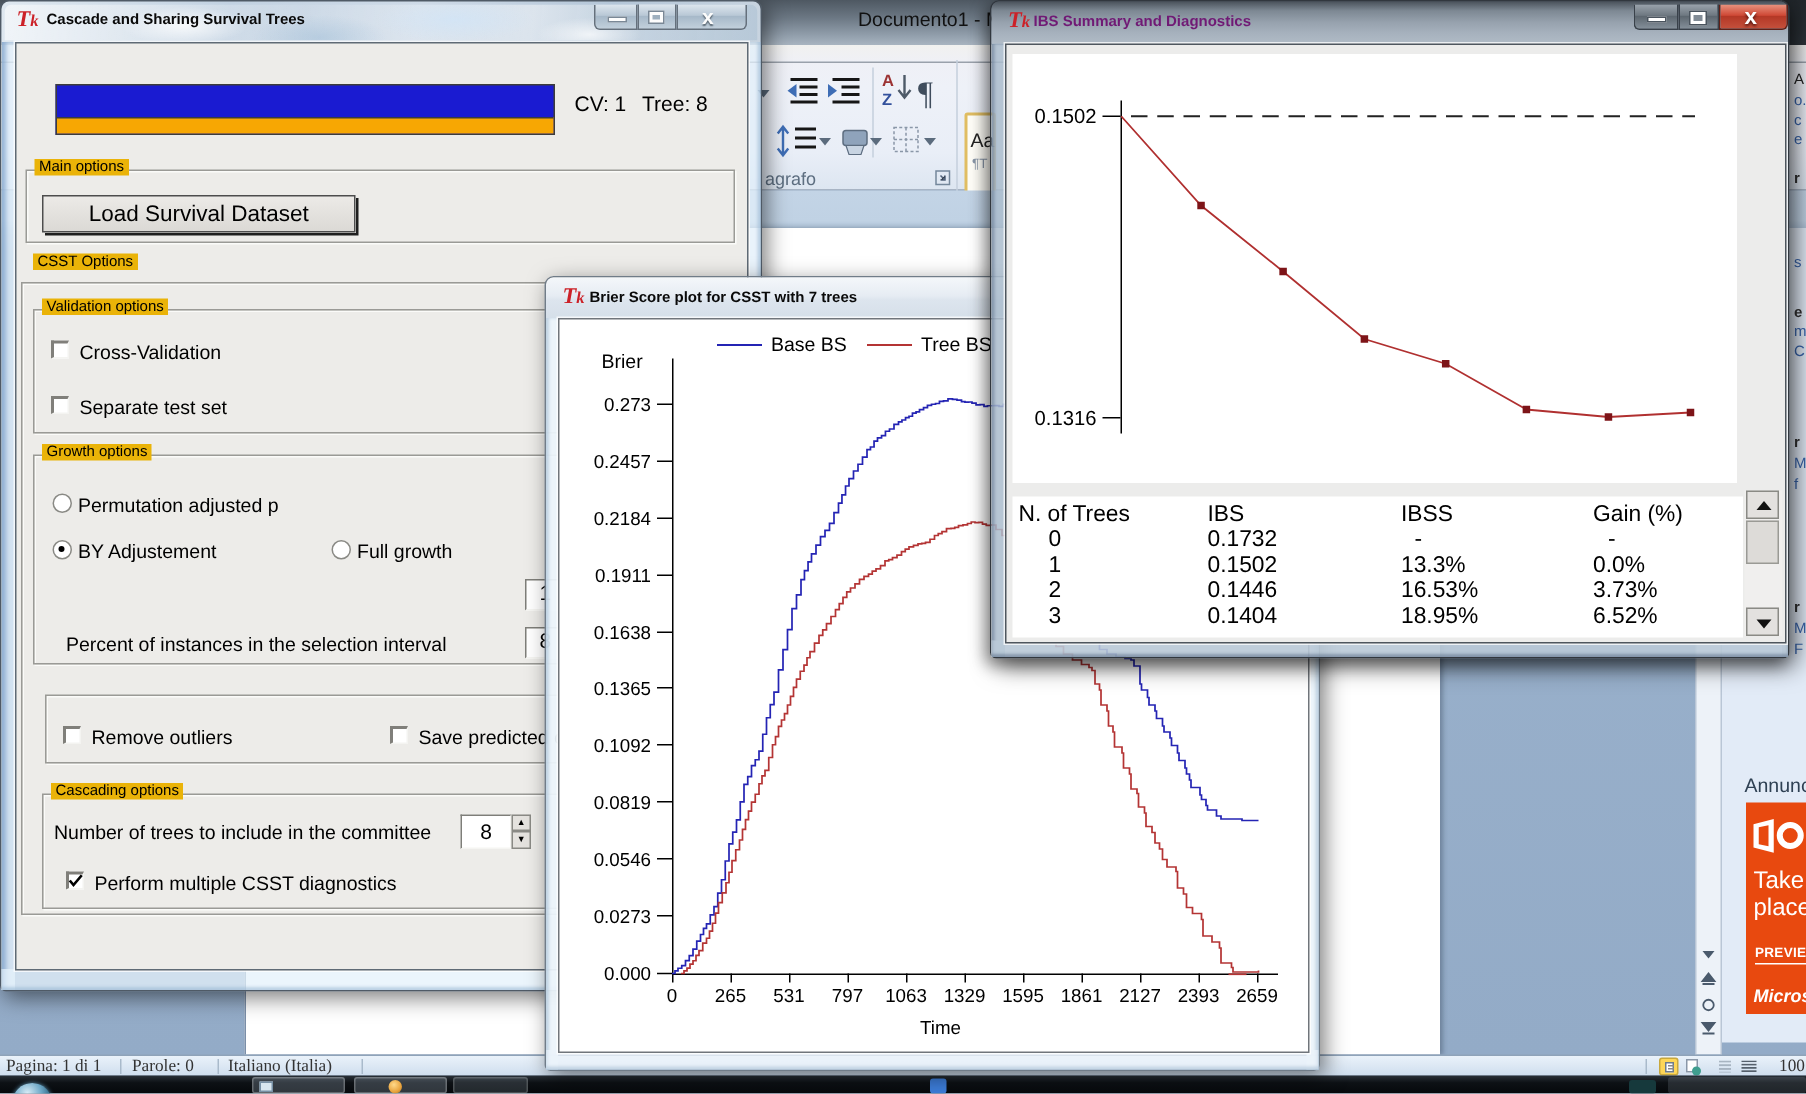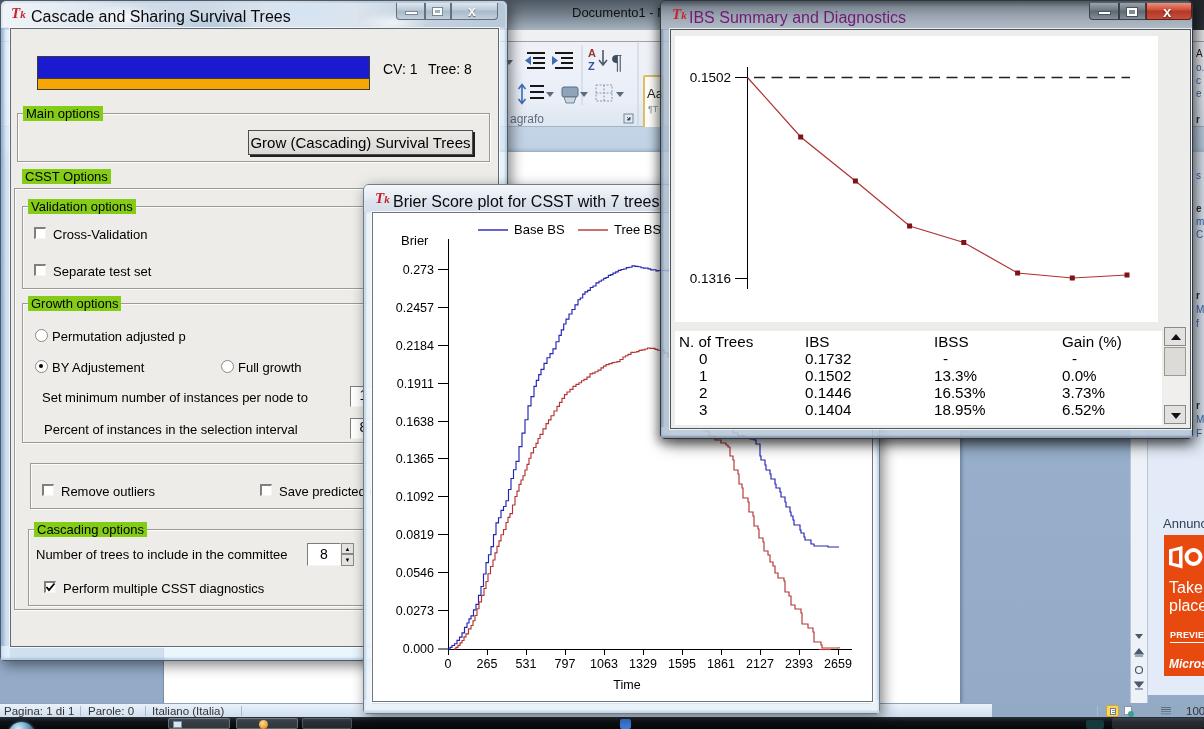--- a/index.html
+++ b/index.html
@@ -13,38 +13,38 @@
   #ribbon { left:0; top:30px; width:1204px; height:97px;
     background:linear-gradient(#f1f1ef 0px,#eff0f6 11px,#eef1f8 30%,#e9eef7 75%,#dde6f1); border-bottom:1px solid #a8b4c4; }
   #ribbon:before { content:""; position:absolute; left:0; top:11px; width:100%; height:1px; background:#9aa1ab; }
   #docarea { left:0; top:127px; width:1204px; height:576px;
     background:linear-gradient(#c3d4e6 0px, #c0d2e4 20px, #a9bdd4 27px, #9cb3cd 42px, #93abc7 100%); }
   #page { left:163px; top:152px; width:797px; height:551px; background:#fff;
     border-left:1px solid #7a8ea8; box-shadow:2px 0 3px rgba(40,55,75,.35); }
   #vscroll { left:1130px; top:152px; width:18px; height:551px; background:#edf2f8;
     border-left:1px solid #b9c6d6; border-right:1px solid #b9c6d6; }
   #pane { left:1148px; top:152px; width:56px; height:543px; background:#e2ebf7; }
-  #statusbar { left:0; top:703px; width:992px; height:14px;
+  #statusbar { left:0; top:703px; width:1204px; height:14px;
     background:linear-gradient(#eaf2fa,#cfdeee); border-top:1px solid #8fa3b9;
-    font-size:11.5px; color:#333; }
+    font-size:11.5px; color:#333;font-family:Liberation Serif, serif; }
   #taskbar { left:0; top:717px; width:1204px; height:12px;
     background:linear-gradient(#2a3138,#0d1115 40%,#05080b); }
   
   .win { position:absolute; border-radius:6px 6px 4px 4px; }
   .content { position:absolute; background:#edece9; border:1px solid #5f6a75; box-shadow:0 0 0 1px rgba(255,255,255,.75); }
-  .ttl { position:absolute; font-size:16px; color:#0a0a0a; white-space:nowrap; }
+  .ttl { position:absolute; font-size:10px; color:#0a0a0a; white-space:nowrap;font-weight:bold; }
   .tkico { position:absolute; font-family:"Liberation Serif", serif; font-style:italic;
     font-weight:bold; color:#cc2128; font-size:15px; }
   
   .cap { position:absolute; top:2px; height:17px; border:1px solid #65707c;
     border-top:none; }
   .glyph { position:absolute; color:#fff; text-shadow:0 0 1px #555; }
   
   .gbox { position:absolute; border:1px solid #9a9a96; box-shadow:1px 1px 0 #fbfbf9, inset 1px 1px 0 #fbfbf9; }
-  .glab { position:absolute; background:#84cc16; padding:0 3px; font-size:13px; color:#000; white-space:nowrap;}
+  .glab { position:absolute; background:#eab308; padding:0 3px; font-size:10px; color:#000; white-space:nowrap;}
   .lbl { position:absolute; font-size:13px; color:#000; white-space:nowrap; }
   .cb { position:absolute; width:12px; height:12px; background:#fff;
     border-top:2px solid #807f7a; border-left:2px solid #807f7a;
     border-right:1px solid #f4f4f1; border-bottom:1px solid #f4f4f1;}
   .rd { position:absolute; width:13px; height:13px; background:#fff; border-radius:50%;
     border:1.5px solid #8a8a85; }
   .btn { position:absolute; background:linear-gradient(#eceae7,#dbd9d5); border:1px solid #4d4d4d;
     box-shadow:2px 2px 0 #1f1f1f; color:#000; font-size:15px; text-align:center; }
   .entry { position:absolute; background:#fff; border-top:1.5px solid #7e7e79; border-left:1.5px solid #7e7e79;
     border-right:1px solid #f5f5f2; border-bottom:1px solid #f5f5f2; font-size:14px; color:#000; }
@@ -227,21 +227,21 @@
   <div class="content" style="left:9px;top:27px;width:489px;height:619px;">
 
     <div class="abs" style="left:26px;top:27px;width:333px;height:34px;border:1px solid #3c3c3c;background:#1a1bd1;">
       <div class="abs" style="left:0;bottom:0;width:100%;height:11px;background:#f7a703;border-top:1px solid #3c3c3c;"></div>
     </div>
     <span class="lbl" style="left:372px;top:32px;font-size:14px;">CV: 1</span>
     <span class="lbl" style="left:417px;top:32px;font-size:14px;">Tree: 8</span>
 
     <div class="gbox" style="left:6px;top:84px;width:473px;height:49px;"></div>
     <span class="glab" style="left:12px;top:77px;">Main options</span>
-    <div class="btn" style="left:237px;top:101px;width:225px;height:25px;line-height:24px;">Grow (Cascading) Survival Trees</div>
+    <div class="btn" style="left:17px;top:101px;width:209px;height:25px;line-height:24px;">Load Survival Dataset</div>
 
     <div class="gbox" style="left:3px;top:159px;width:480px;height:422px;"></div>
     <span class="glab" style="left:11px;top:140px;">CSST Options</span>
 
     <div class="gbox" style="left:11px;top:177px;width:464px;height:83px;"></div>
     <span class="glab" style="left:17px;top:170px;">Validation options</span>
     <div class="cb" style="left:23px;top:198px;"></div>
     <span class="lbl" style="left:42px;top:198px;">Cross-Validation</span>
     <div class="cb" style="left:23px;top:235px;"></div>
     <span class="lbl" style="left:42px;top:235px;">Separate test set</span>
@@ -249,21 +249,20 @@
     <div class="gbox" style="left:11px;top:274px;width:464px;height:140px;"></div>
     <span class="glab" style="left:17px;top:267px;">Growth options</span>
     <div class="rd" style="left:24px;top:300px;"></div>
     <span class="lbl" style="left:41px;top:300px;">Permutation adjusted p</span>
     <div class="rd" style="left:24px;top:331px;">
         <div class="abs" style="left:3px;top:3px;width:4px;height:4px;border-radius:50%;background:#000;"></div>
       </div>
     <span class="lbl" style="left:41px;top:331px;">BY Adjustement</span>
     <div class="rd" style="left:210px;top:331px;"></div>
     <span class="lbl" style="left:227px;top:331px;">Full growth</span>
-    <span class="lbl" style="left:31px;top:361px;">Set minimum number of instances per node to</span>
     <div class="entry" style="left:339px;top:357px;width:27px;height:21px;text-align:center;">1</div>
     <span class="lbl" style="left:33px;top:393px;">Percent of instances in the selection interval</span>
     <div class="entry" style="left:339px;top:389px;width:27px;height:21px;text-align:center;">8</div>
 
     <div class="gbox" style="left:19px;top:434px;width:456px;height:46px;"></div>
     <div class="cb" style="left:31px;top:455px;"></div>
     <span class="lbl" style="left:50px;top:455px;">Remove outliers</span>
     <div class="cb" style="left:249px;top:455px;"></div>
     <span class="lbl" style="left:268px;top:455px;">Save predicted curves</span>
 

